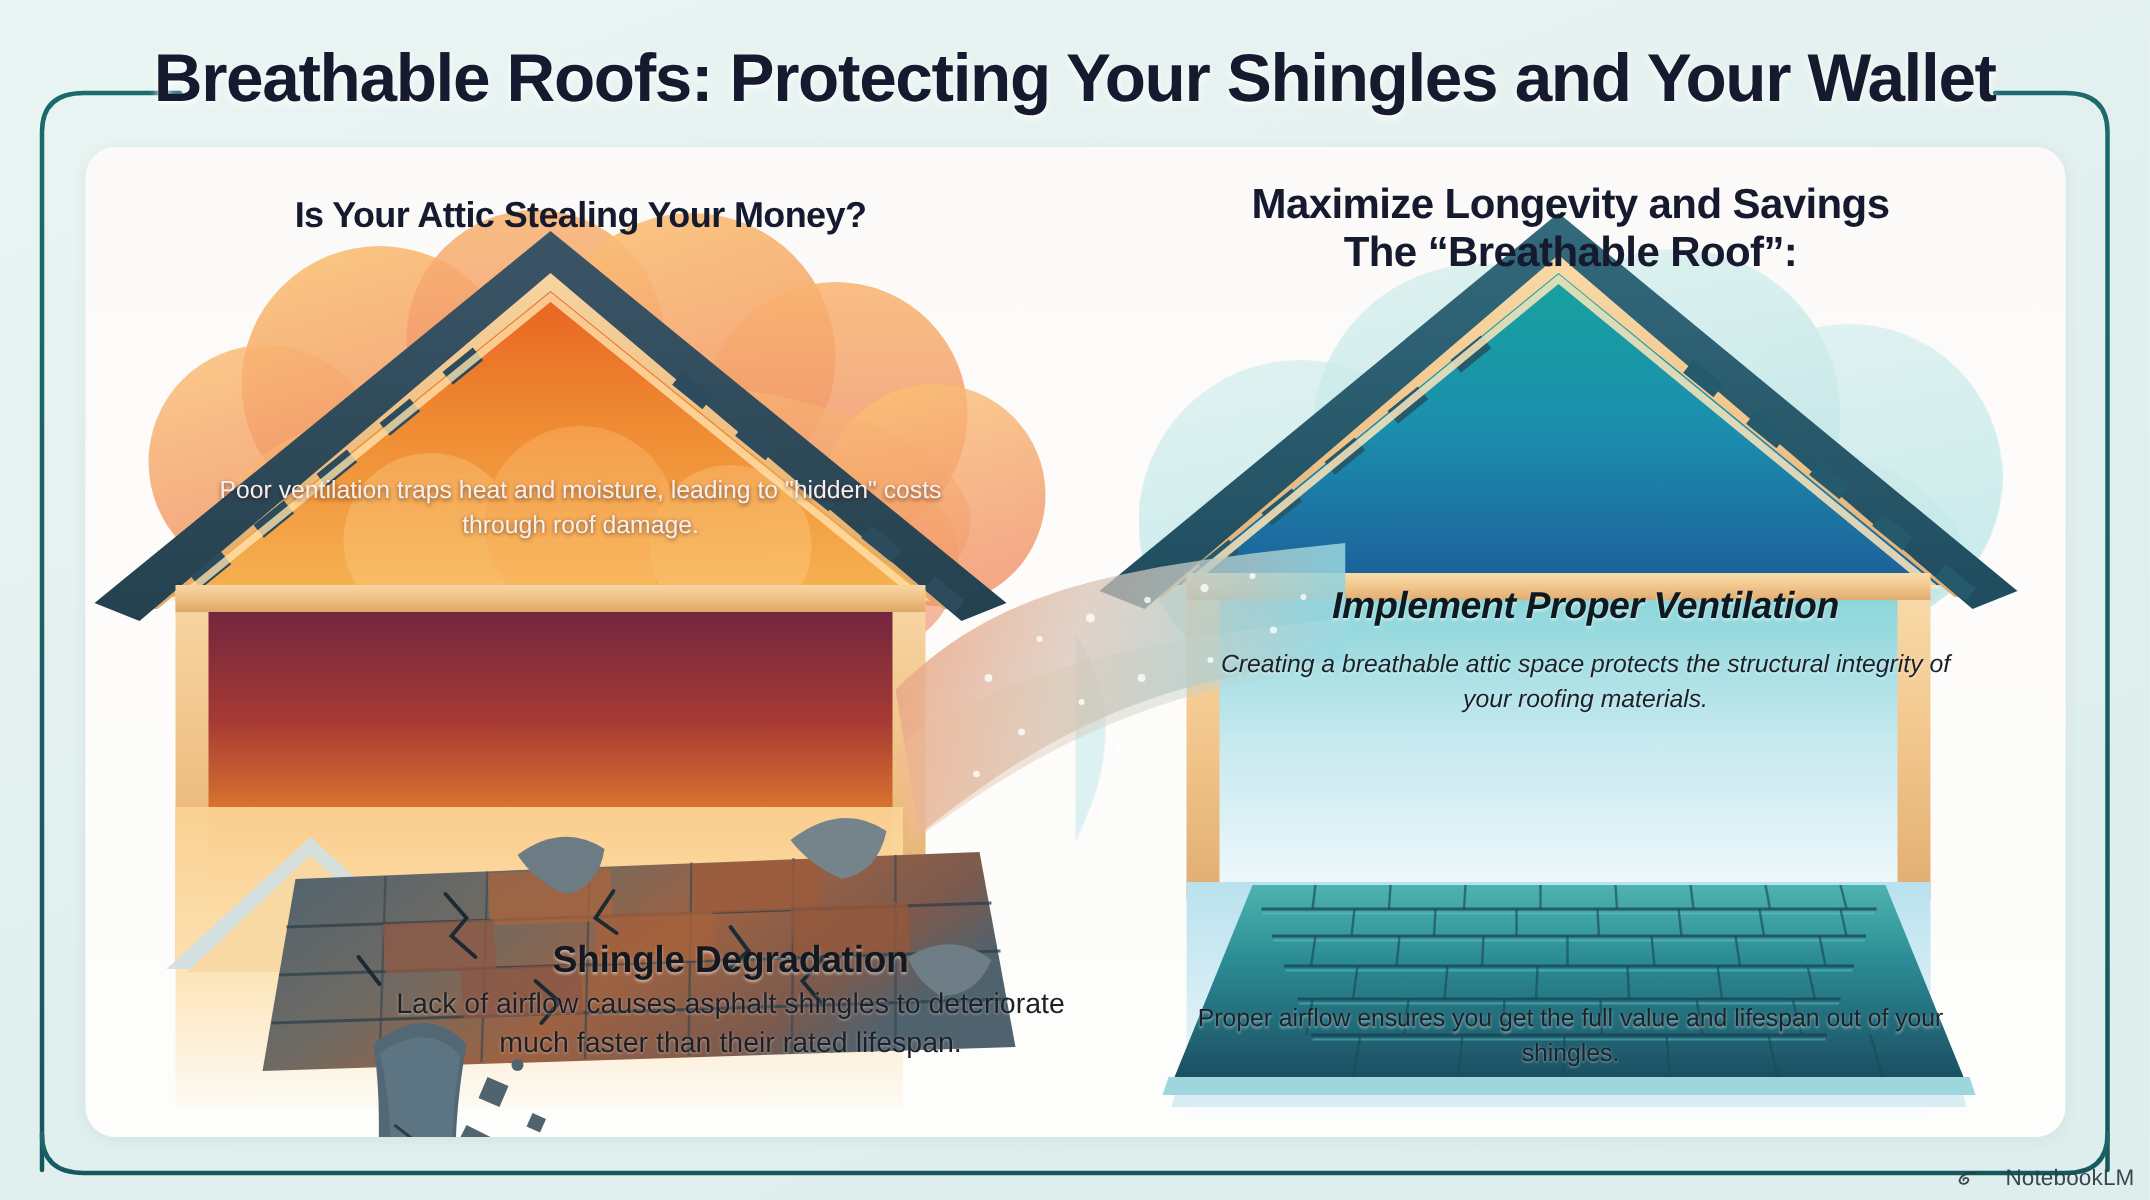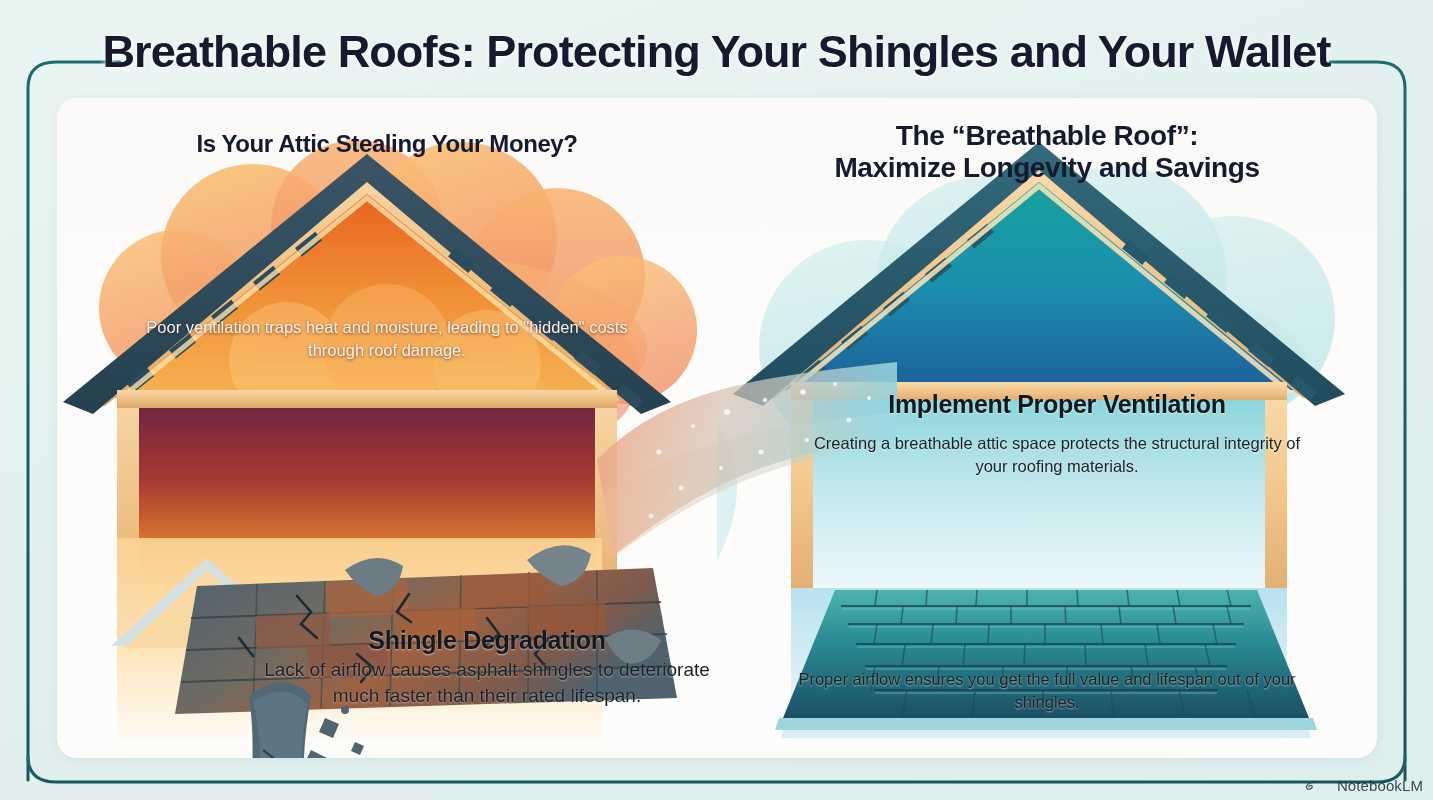--- a/index.html
+++ b/index.html
@@ -69,21 +69,21 @@
     font-size:25px; font-weight:bold; color:#15191f; letter-spacing:-0.3px;
     text-shadow:0 1px 2px rgba(255,255,255,0.55);
   }
   .block-body {
     font-size:19px; line-height:1.38; color:#1d2127; margin-top:2px;
     text-shadow:0 1px 2px rgba(255,255,255,0.45);
   }
 
   .degrade-block { left:200px; top:528px; width:460px; text-align:center; }
 
-  .vent-block { left:90px; top:292px; width:500px; text-align:center; }
+  .vent-block { left:90px; top:292px; width:500px; text-align:center;font-style:italic; }
   .vent-block .block-title { font-size:25px; color:#101820; text-shadow:0 1px 2px rgba(255,255,255,0.6); }
   .vent-block .block-body  { font-size:16.5px; color:#1b2128;margin-top:13px; }
 
   .airflow-caption {
     left:80px; top:570px; width:500px; 
     font-size:16.5px; line-height:1.4; color:#1d2228;
     text-shadow:0 1px 2px rgba(255,255,255,0.55);
   }
 
   
@@ -455,22 +455,22 @@
             <line x1="462" y1="592" x2="468" y2="620"></line>
               <line x1="530" y1="592" x2="538" y2="620"></line>
           </g>
 
           <path d="M 62 620 L 596 620 L 600 632 L 58 632 Z" fill="#9ed6dd"></path>
           <path d="M 66 632 L 592 632 L 594 640 L 64 640 Z" fill="#d8eef3"></path>
         </g>
       </svg>
 
       <div class="headline headline-right">
+        <div>Maximize Longevity and Savings</div>
         <div>The “Breathable Roof”:</div>
-        <div>Maximize Longevity and Savings</div>
       </div>
 
       <div class="overlay vent-block">
         <div class="block-title">Implement Proper Ventilation</div>
         <div class="block-body">Creating a breathable attic space protects the structural integrity of your roofing materials.</div>
       </div>
 
       <div class="overlay airflow-caption">Proper airflow ensures you get the full value and lifespan out of your shingles.</div>
     </div>
   </div>

